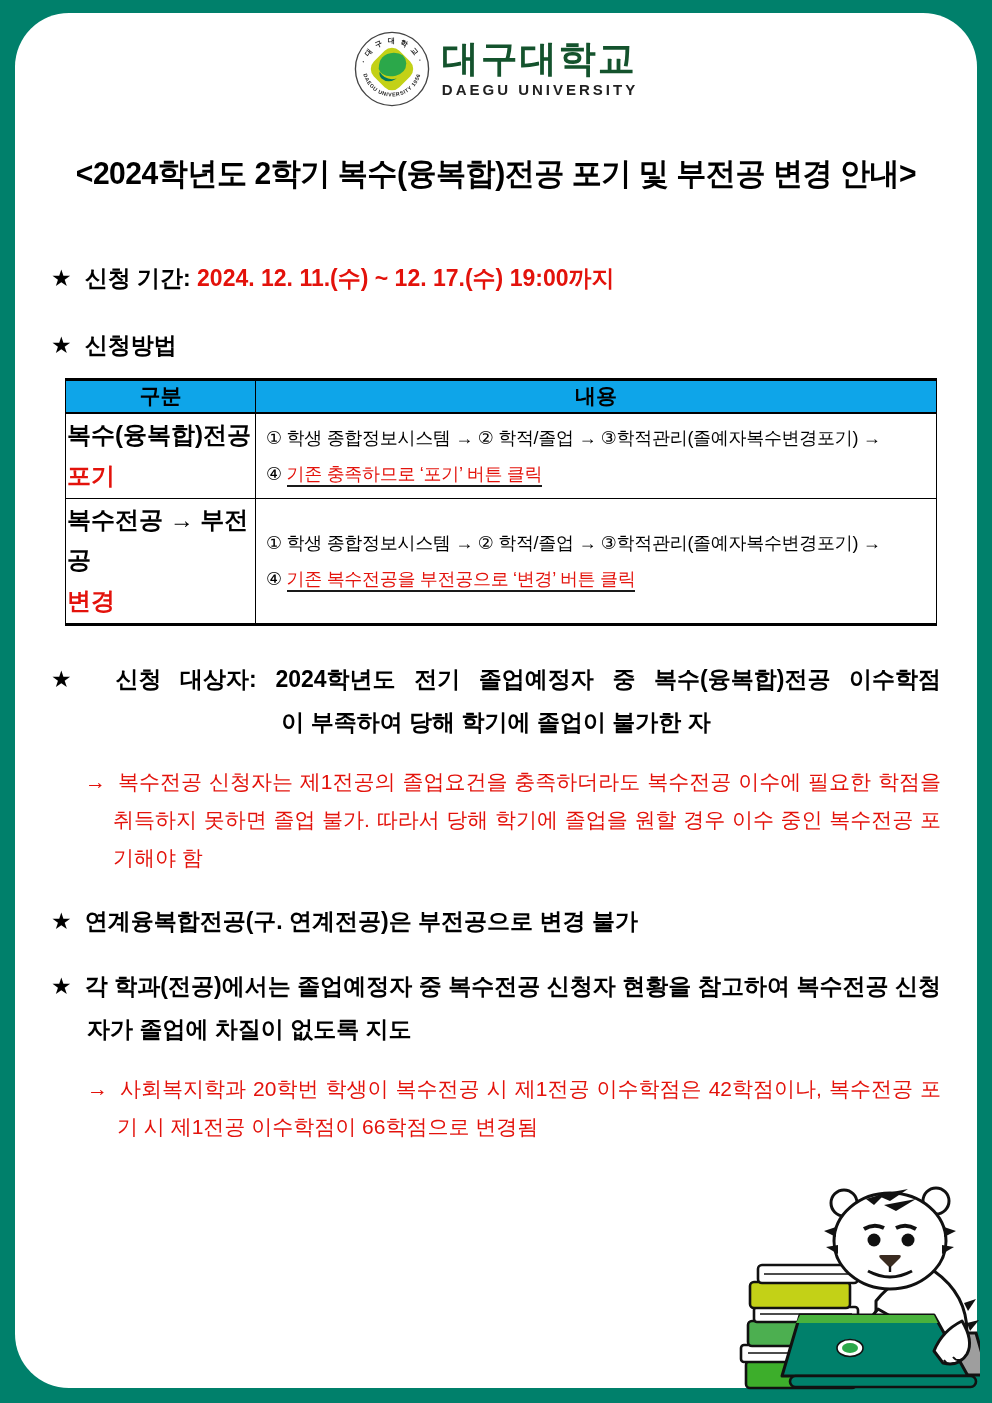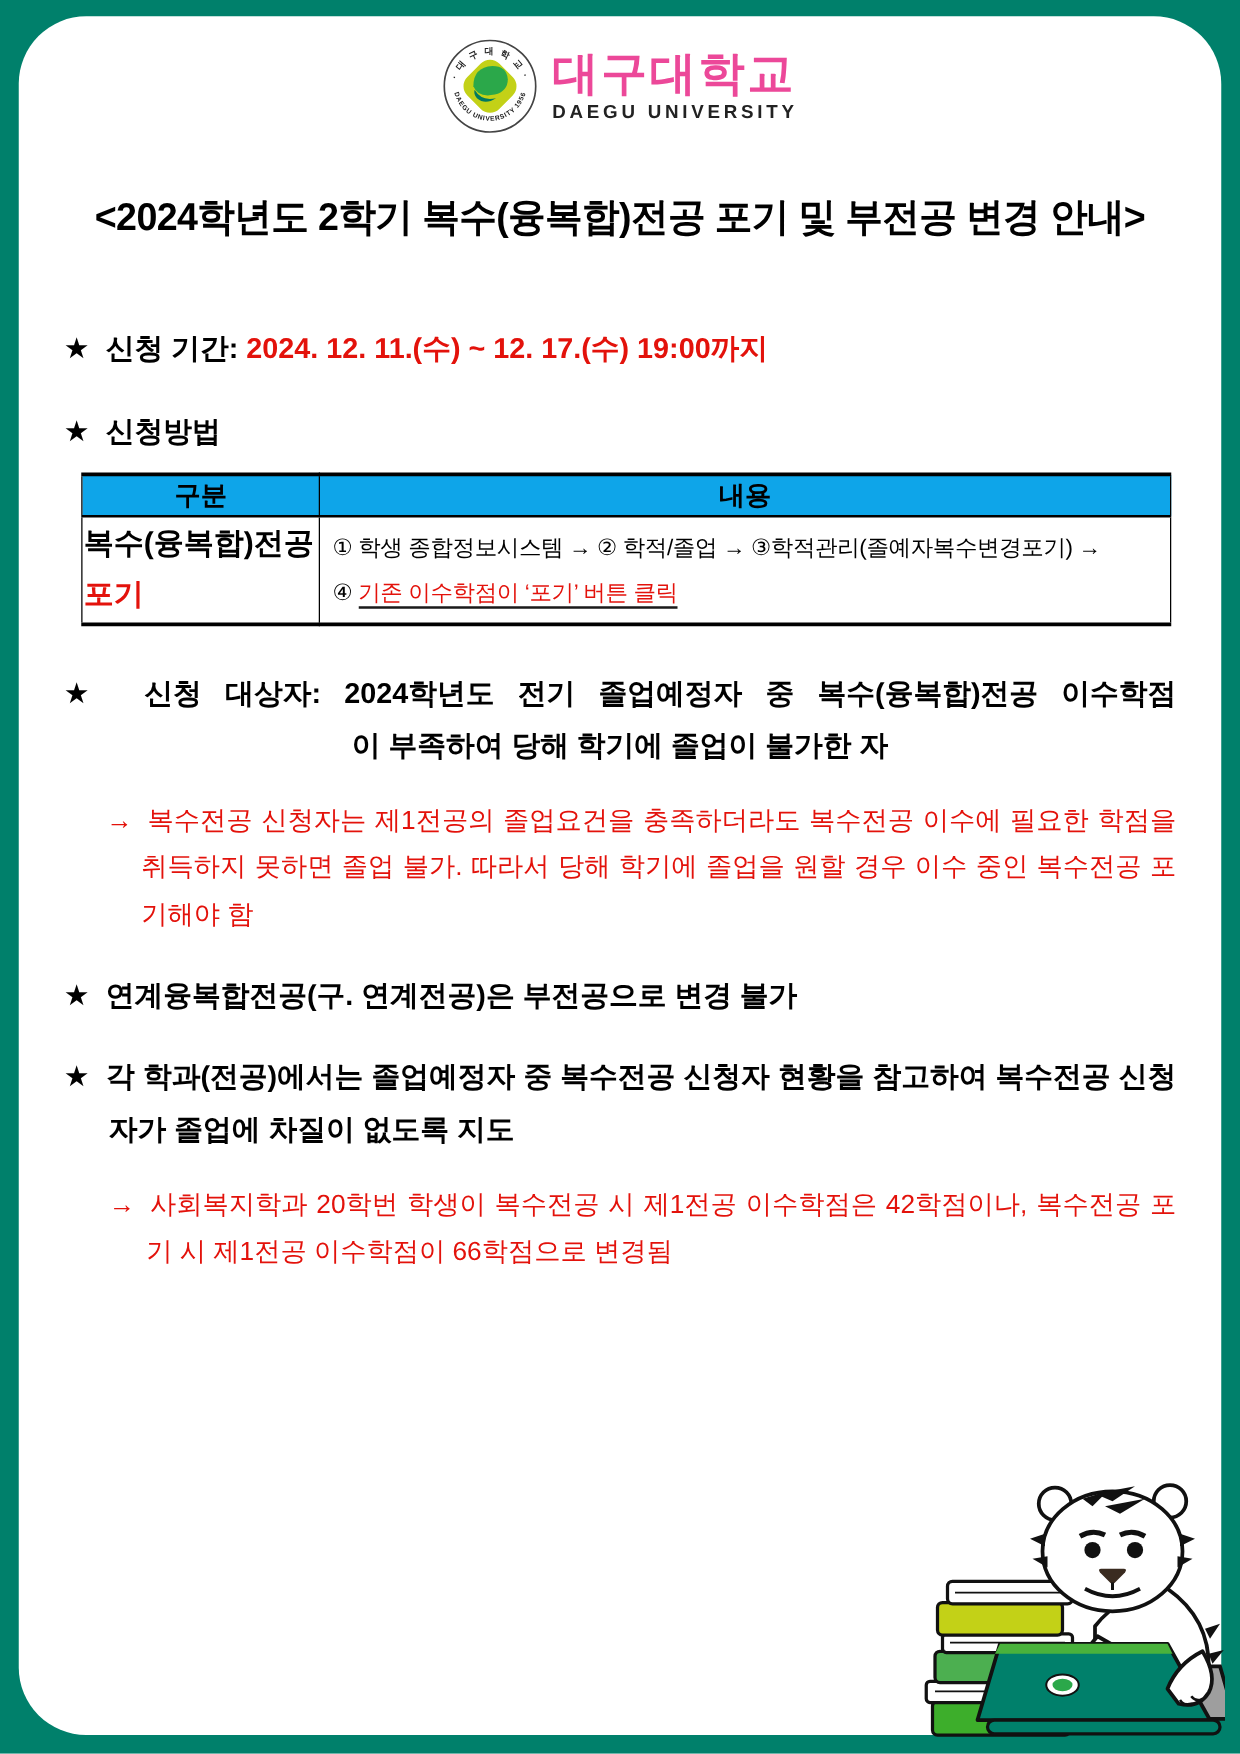--- a/index.html
+++ b/index.html
@@ -16,21 +16,21 @@
     position:absolute;
     top:13px; left:15px; right:15px; bottom:15px;
     background:#ffffff;
     border-radius:54px;
   }
   .content { position:relative; padding:10px 36px 0 36px; height:100%; }
 
   
   .logo-row { display:flex; justify-content:center; align-items:center; gap:12px; margin-top:8px; }
   .logo-text { display:flex; flex-direction:column; align-items:flex-start; }
-  .univ-kr { font-size:37px; font-weight:800; letter-spacing:2px; line-height:1.05; color:#ec4899;text-align:right; }
+  .univ-kr { font-size:37px; font-weight:800; letter-spacing:2px; line-height:1.05; color:#14532d;text-align:right; }
   .univ-en { font-size:15px; font-weight:700; letter-spacing:3px; color:#222; margin-top:2px; }
 
   
   .notice-title {
     margin-top:46px;
     text-align:center;
     font-size:31px;
     font-weight:800;
     letter-spacing:-0.5px;
     white-space:nowrap;
@@ -141,21 +141,34 @@
         </tr>
         <tr>
           <td class="cat">
             <div>복수(융복합)전공</div>
             <div class="red">포기</div>
           </td>
           <td class="steps">
             <div>① 학생 종합정보시스템 → ② 학적/졸업 → ③학적관리(졸예자복수변경포기) →</div>
             <div>
               <span>④</span>
-              <span class="red ulink">기존 이수학점이 ‘포기’ 버튼 클릭</span>
+              <span class="red ulink">기존 충족하므로 ‘포기’ 버튼 클릭</span>
+            </div>
+          </td>
+        </tr>
+        <tr>
+          <td class="cat">
+            <div>복수전공 → 부전공</div>
+            <div class="red">변경</div>
+          </td>
+          <td class="steps">
+            <div>① 학생 종합정보시스템 → ② 학적/졸업 → ③학적관리(졸예자복수변경포기) →</div>
+            <div>
+              <span>④</span>
+              <span class="red ulink">기존 복수전공을 부전공으로 ‘변경’ 버튼 클릭</span>
             </div>
           </td>
         </tr>
       </tbody>
         </table>
 
       <div>
         <div class="bullet target-line1">
           <span class="star">★</span>
           <span>신청 대상자:</span>

